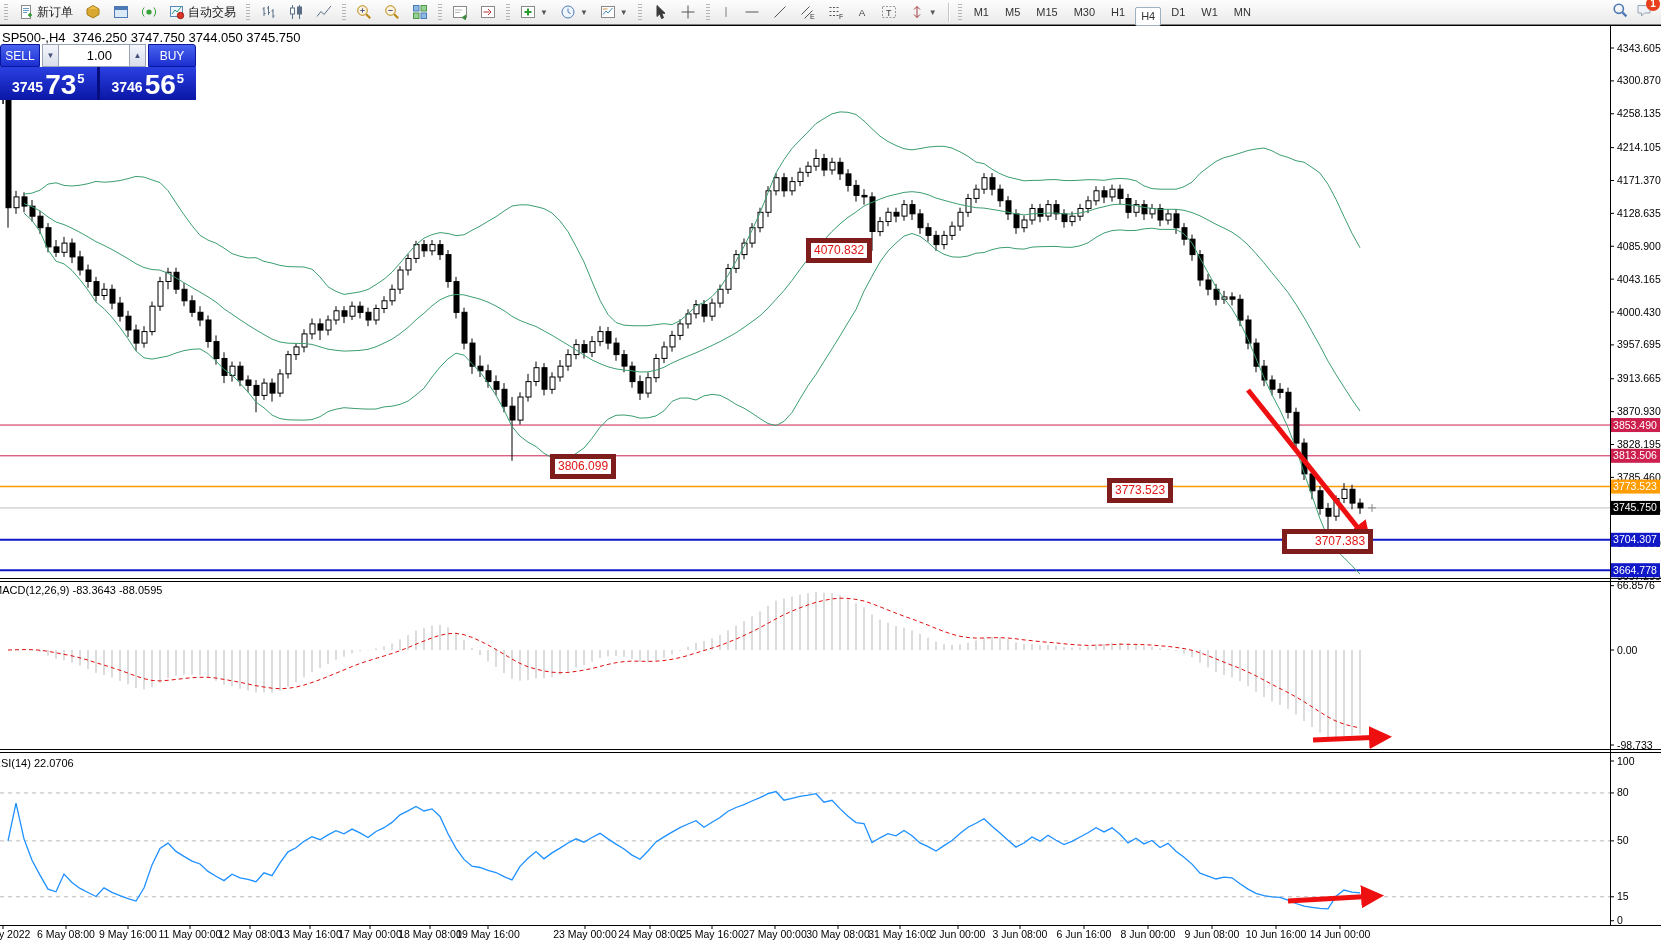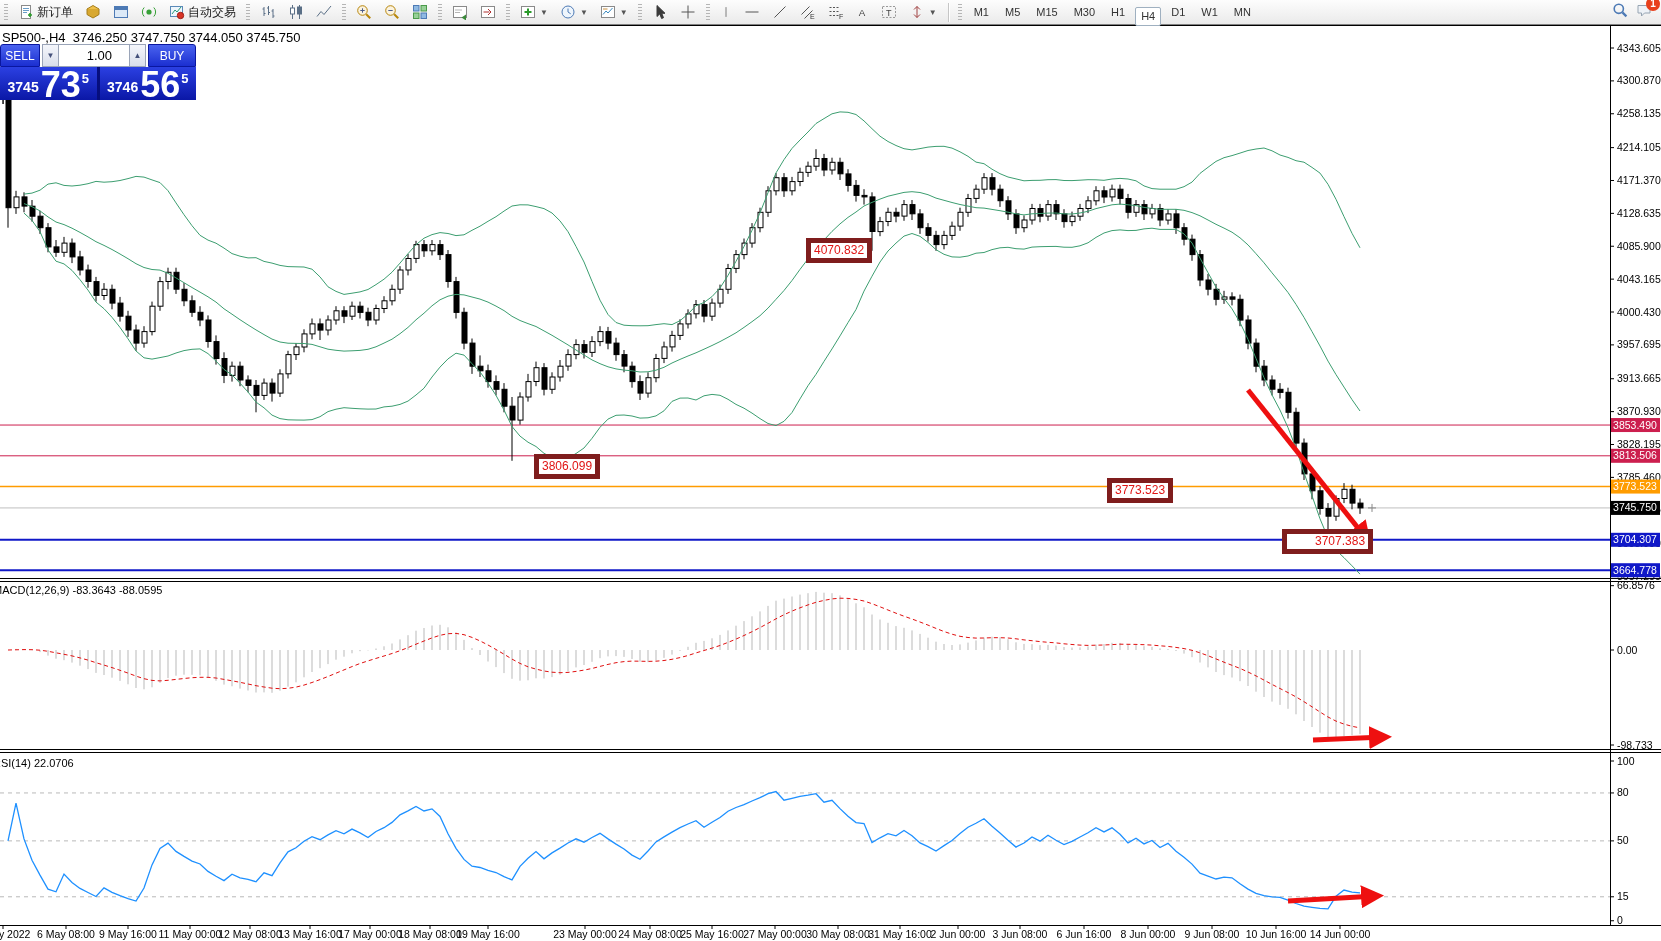--- a/index.html
+++ b/index.html
@@ -35,21 +35,21 @@
   #qp-sell{width:40px;border-radius:3px 0 0 0;}
   #qp-buy{width:48px;margin-left:2px;border-radius:0 3px 0 0;}
   .spin{width:17px;background:linear-gradient(#f4f6fb,#d9deeb);border:1px solid #9aa4b8;box-sizing:border-box;
     font-size:8px;color:#44507a;display:flex;align-items:center;justify-content:center;}
   #qp-vol{width:70px;border:1px solid #9aa4b8;border-left:none;border-right:none;box-sizing:border-box;
     font-size:13px;text-align:right;padding-right:17px;font-family:"Liberation Sans",sans-serif;}
   #qp-row2{display:flex;height:33px;background:#060e7e;gap:3px;}
   .qp-price{flex:1;background:linear-gradient(#2b40e2,#0a17a6);color:#fff;display:flex;
     align-items:flex-end;justify-content:center;padding-bottom:2px;}
   .qp-small{font-size:14px;font-weight:bold;margin:0 2px 3px 0;}
-  .qp-big{font-size:36px;font-weight:bold;line-height:26px;}
+  .qp-big{font-size:28px;font-weight:bold;line-height:26px;}
   .qp-sup{font-size:13px;font-weight:bold;margin:0 0 12px 1px;}
   #plot{position:absolute;left:0;top:0;z-index:1;}
   svg text{font-family:"Liberation Sans",sans-serif;}
 </style>
 </head>
 <body>
 
 <div id="toolbar">
     <span class="grip"></span>
     <span class="tb-btn">
@@ -980,16 +980,16 @@
     <div class="qp-price">
       <span class="qp-small">3746</span>
       <span class="qp-big">56</span>
       <span class="qp-sup">5</span>
     </div>
   </div>
 </div>
 
 <div id="labels-layer">
     <div class="plabel" style="left: 806px; top: 238px;">4070.832</div>
-    <div class="plabel" style="left: 534px; top: 454px;">3806.099</div>
+    <div class="plabel" style="left: 550px; top: 454px;">3806.099</div>
     <div class="plabel" style="left: 1107px; top: 478px;">3773.523</div>
     <div class="plabel" style="left: 1282px; top: 529px; padding-left: 28px;">3707.383</div>
   </div>
 
 </body></html>

